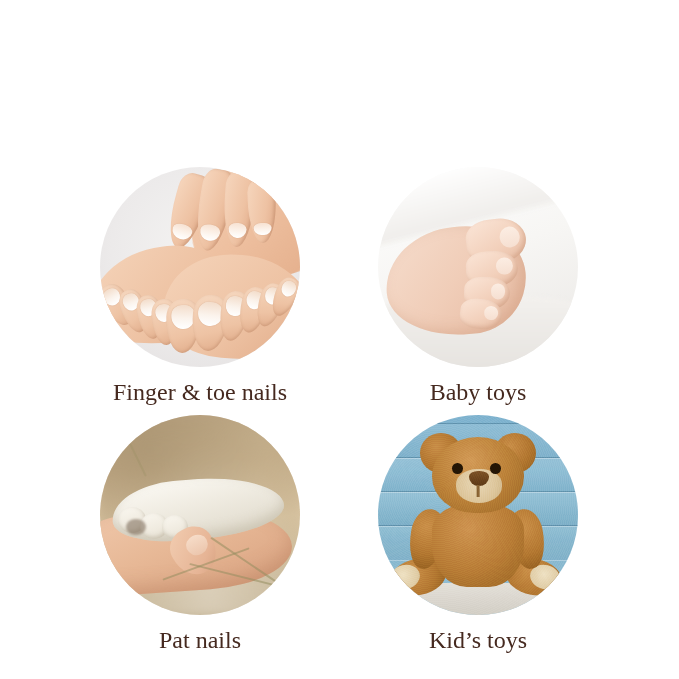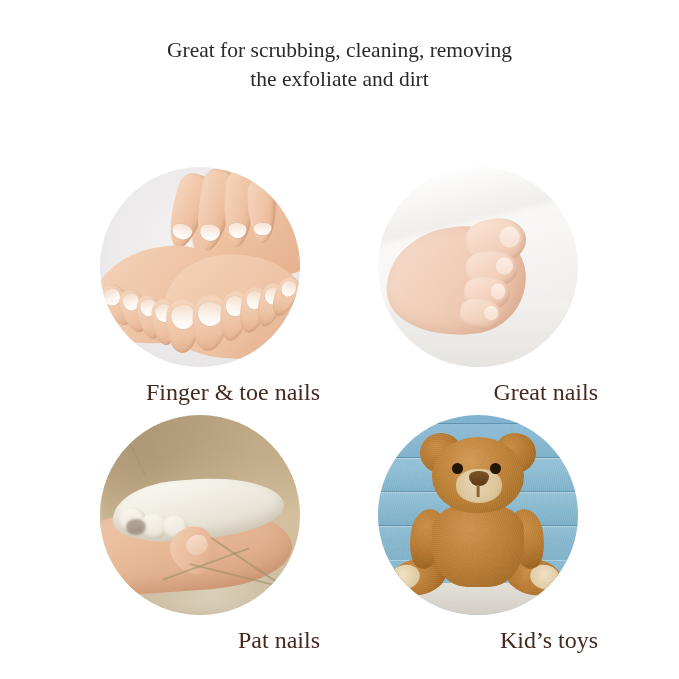--- a/index.html
+++ b/index.html
@@ -57,21 +57,21 @@
     left: 0;
     width: 679px;
   }
   .grid-row {
     position: relative;
     height: 248px;
   }
   .cell {
     position: absolute;
     width: 240px;
-    text-align: right;
+    text-align: center;
   }
   .cell.col-left  { left: 80px; }
   .cell.col-right { left: 358px; }
 
   .photo-circle {
     width: 200px;
     height: 200px;
     margin: 0 auto;
     border-radius: 50%;
     overflow: hidden;
@@ -389,24 +389,20 @@
     opacity: .55;
     mix-blend-mode: overlay;
   }
 </style>
 </head>
 <body>
 
 <div class="page">
 
   <div class="header">
-    <p class="page-subtitle">
-      <span>Great for scrubbing, cleaning, removing</span><br>
-      <span>the exfoliate and dirt</span>
-    </p>
   </div>
 
   <div class="grid">
 
     <div class="grid-row">
 
       <div class="cell col-left">
         <div class="photo-circle ph-feet">
           <div class="scene">
             <div class="hand"></div>
@@ -472,21 +468,21 @@
                 <span class="bnail" style="left:58%;top:20%;width:32%;height:48%;"></span>
               </div>
             <div class="btoe bt3">
                 <span class="bnail" style="left:58%;top:20%;width:32%;height:48%;"></span>
               </div>
             <div class="btoe bt4">
                 <span class="bnail" style="left:58%;top:20%;width:32%;height:48%;"></span>
               </div>
           </div>
         </div>
-        <div class="caption">Great nails</div>
+        <div class="caption">Baby toys</div>
       </div>
 
     </div>
 
     <div class="grid-row">
 
       <div class="cell col-right">
         <div class="photo-circle ph-bear">
           <div class="scene">
             <div class="plank pl1"></div>

